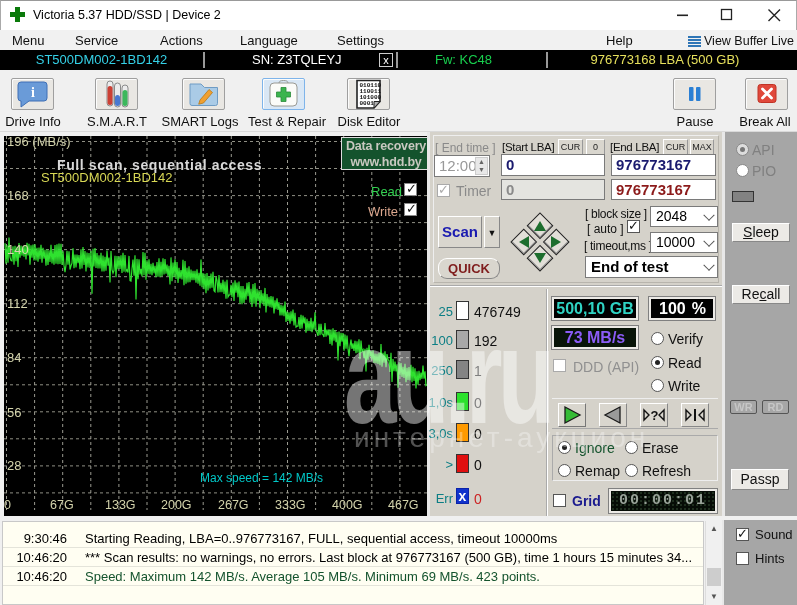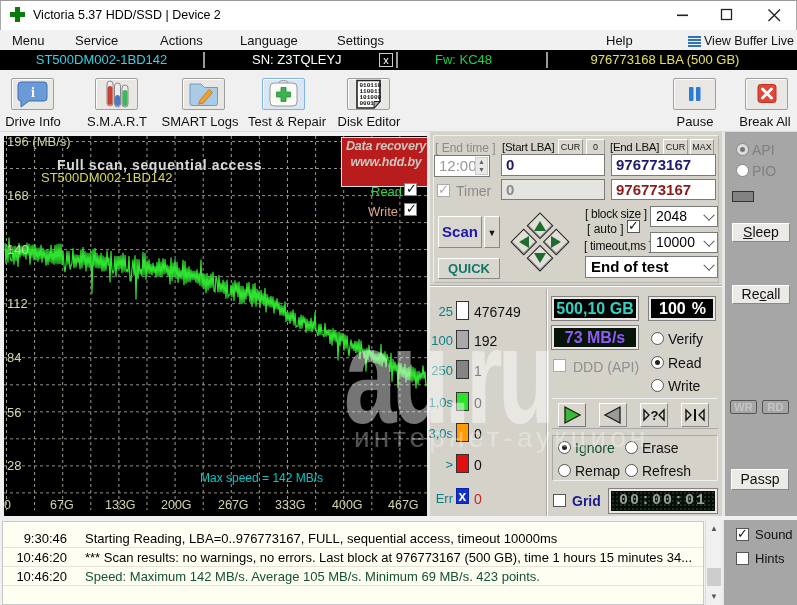--- a/index.html
+++ b/index.html
@@ -26,21 +26,21 @@
 
 #toolbar { left:0; top:70px; width:797px; height:62px; background:#f0f0f0; border-bottom:1px solid #d9d9d9; }
 .tbtn { position:absolute; top:8px; width:43px; height:32px; background:#e9e7e3; border:1px solid #9f9f9f; box-shadow:inset 1px 1px 0 #fcfcfc; border-radius:2px; text-align:center; }
 .tlabel { position:absolute; top:44px; font-size:13px; color:#111; text-align:center; }
 
 
 #graph { left:4px; top:136px; width:423px; height:380px; background:#000; }
 #gridsvg { position:absolute; left:0; top:0; }
 .ylab { position:absolute; left:3px; color:#d4d4ac; font-size:13px; }
 .xlab { position:absolute; top:362px; color:#d4d4ac; font-size:12.5px; }
-#hddby { position:absolute; left:337px; top:1px; width:90px; height:50px; border:1px solid #ddd; background:#b91c1c; color:#c8c8c0; text-align:center; font-weight:bold; font-size:12.5px; line-height:16px; letter-spacing:-0.2px;font-style:italic; }
+#hddby { position:absolute; left:337px; top:1px; width:90px; height:33px; border:1px solid #ddd; background:#14532d; color:#c8c8c0; text-align:center; font-weight:bold; font-size:12.5px; line-height:16px; letter-spacing:-0.2px; }
 .gcheck { position:absolute; width:13px; height:13px; background:#fff; border:1px solid #888; }
 .gchk:after { content:"✓"; position:absolute; left:1px; top:-3px; font-size:13px; color:#111; }
 #maxspeed { position:absolute; left:196px; top:335px; color:#00c8c8; font-size:12px; }
 
 
 #panel { left:430px; top:132px; width:292px; height:384px; background:#d5d2ca; }
 #rightcol { left:725px; top:132px; width:72px; height:384px; background:#a6a6a6; }
 #vline1 { left:427px; top:132px; width:3px; height:384px; background:#e8e8e8; }
 #vline2 { left:722px; top:132px; width:3px; height:384px; background:#e8e8e8; }
 
@@ -278,21 +278,21 @@
     <div style="position:absolute; left:26px; top:43px; width:0; height:0; border-left:6px solid transparent; border-right:6px solid transparent; border-top:10px solid #1d6e2e;"></div>
     <div style="position:absolute; left:11px; top:26px; width:0; height:0; border-top:6px solid transparent; border-bottom:6px solid transparent; border-right:10px solid #1d6e2e;"></div>
     <div style="position:absolute; left:43px; top:26px; width:0; height:0; border-top:6px solid transparent; border-bottom:6px solid transparent; border-left:10px solid #1d6e2e;"></div>
   </div>
   <div style="position:absolute; left:155px; top:75px; font-size:12px; letter-spacing:-0.3px; color:#111;">[ block size ]</div>
   <div style="position:absolute; left:157px; top:90px; font-size:12px; color:#111;">[ auto ]</div>
   <div class="check on" style="left:197px; top:88px;"></div>
   <div class="combo" style="left:220px; top:74px; width:68px; height:21px; line-height:19px;">2048<span class="chev"></span></div>
   <div style="position:absolute; left:154px; top:107px; font-size:12px; letter-spacing:-0.3px; color:#111;">[ timeout,ms ]</div>
   <div class="combo" style="left:220px; top:100px; width:68px; height:21px; line-height:19px;">10000<span class="chev"></span></div>
-  <div class="btn" style="left:8px; top:126px; width:62px; height:21px; color:#0f766e; font-weight:bold; font-size:13px; line-height:19px;">QUICK</div>
+  <div class="btn" style="left:8px; top:126px; width:62px; height:21px; color:#7f1d1d; font-weight:bold; font-size:13px; line-height:19px;border-radius:9px;">QUICK</div>
   <div class="combo" style="left:155px; top:124px; width:133px; height:22px; font-weight:bold; font-size:15px; line-height:20px;">End of test<span class="chev"></span></div>
 
   <div style="position:absolute; left:0; top:153px; width:292px; height:2px; background:#fff; border-top:1px solid #aaa;"></div>
   <div style="position:absolute; left:116px; top:157px; width:2px; height:227px; background:#fff; border-left:1px solid #aaa;"></div>
 
   <div class="statlab" style="top:172px;">25</div>
   <div class="statrect" style="top:169px; background:#fff;"></div>
   <div class="statval" style="top:172px;">476749</div>
   <div class="statlab" style="top:201px;">100</div>
   <div class="statrect" style="top:198px; background:#a8a8a8;"></div>

